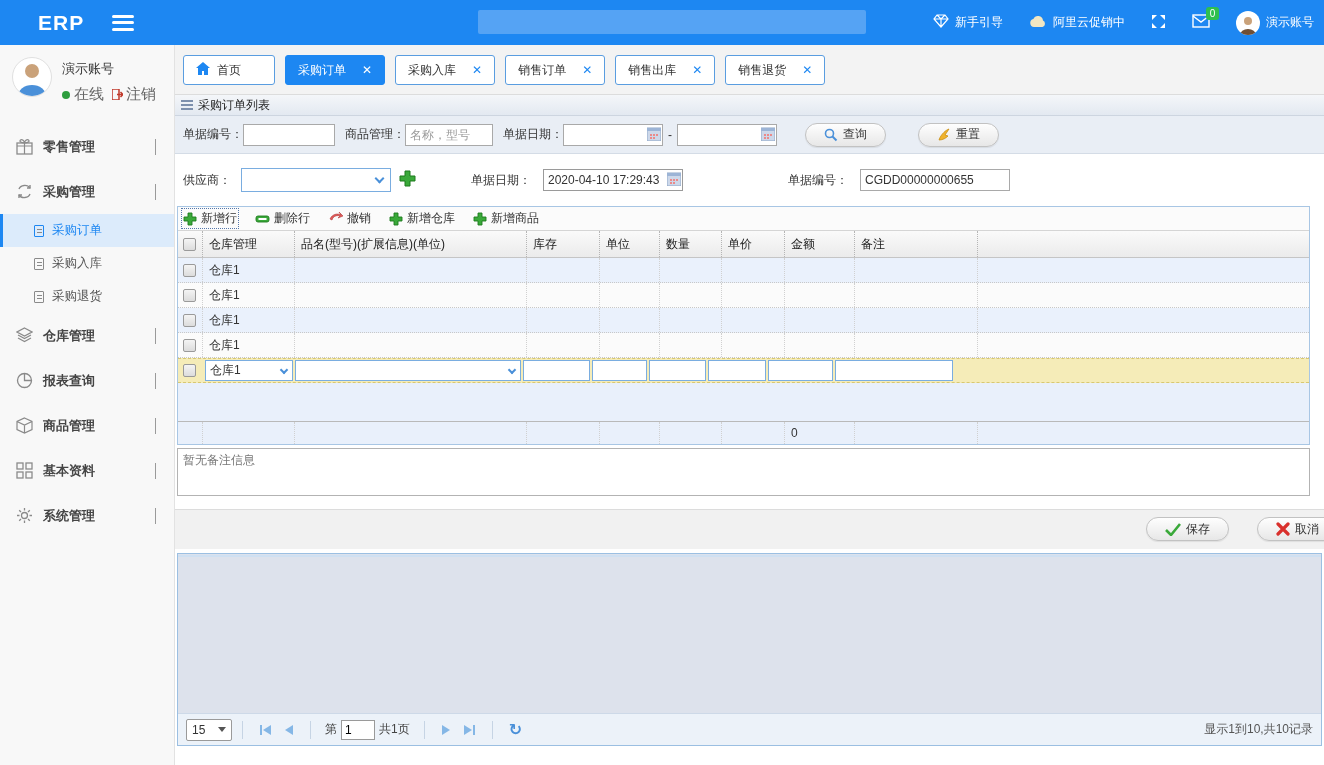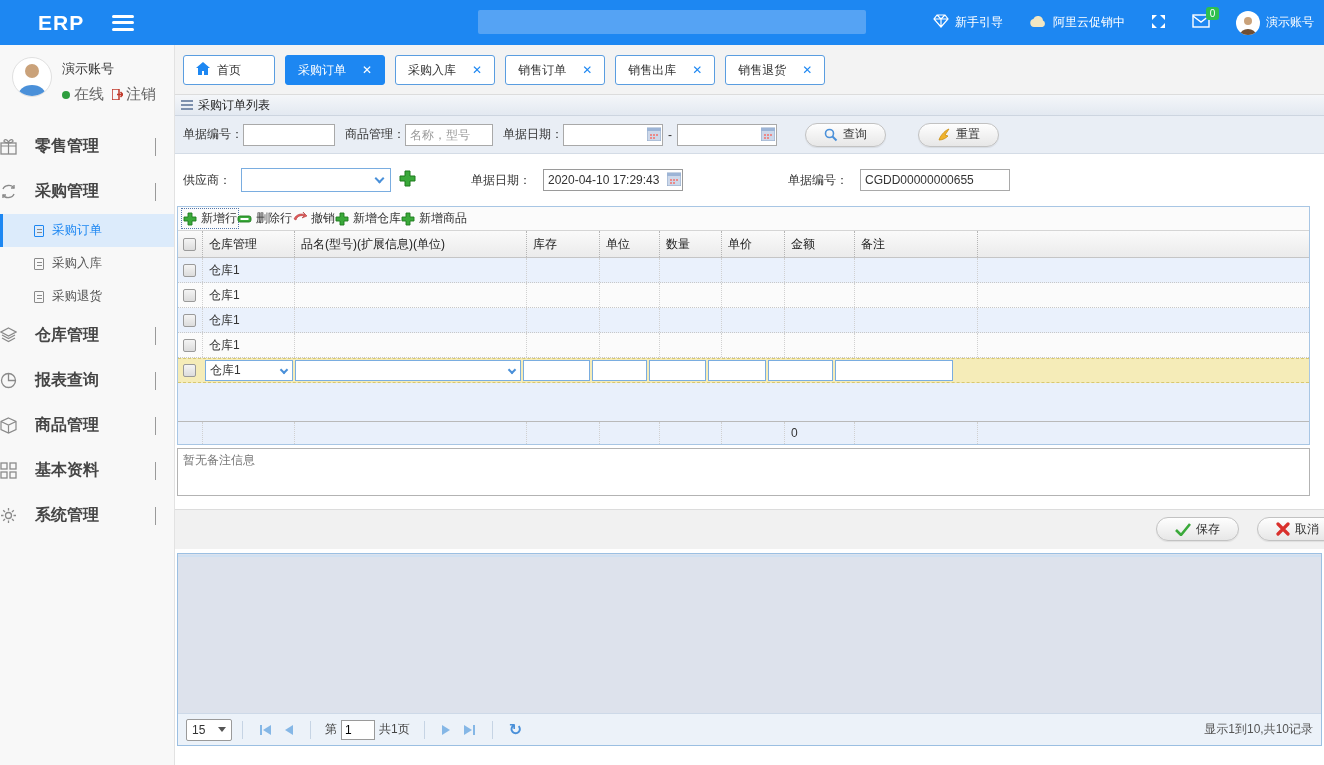--- a/index.html
+++ b/index.html
@@ -20,21 +20,21 @@
 
   
   .sidebar { position:absolute; top:45px; left:0; width:175px; height:720px; background:#f8f8f8; border-right:1px solid #e2e2e2; }
   .side-user { padding:12px 0 10px 12px; display:flex; gap:10px; }
   .avatar-lg { width:40px; height:40px; border-radius:50%; background:#fff; border:1px solid #e0e0e0; overflow:hidden; display:flex; align-items:flex-end; justify-content:center; }
   .side-user-name { font-size:13px; color:#333; margin-top:3px; }
   .side-user-status { margin-top:7px; font-size:15px; color:#666; display:flex; align-items:center; gap:4px; }
   .dot-online { width:8px; height:8px; border-radius:50%; background:#2e9e3e; display:inline-block; }
   .logout { color:#666; cursor:pointer; display:flex; align-items:center; gap:3px; margin-left:4px; }
   .menu { margin-top:10px; }
-  .menu-item { height:45px; display:flex; align-items:center; cursor:pointer; color:#454545; font-size:16px; position:relative;gap:8px; }
+  .menu-item { height:45px; display:flex; align-items:center; padding-left:16px; cursor:pointer; color:#454545; font-size:13px; position:relative; }
   .menu-item .mi-label { margin-left:10px; font-weight:bold; }
   .menu-item .chev { position:absolute; right:18px; }
   .chev-left { width:7px; height:7px; border-left:1.5px solid #9a9a9a; border-bottom:1.5px solid #9a9a9a; transform:rotate(45deg); }
   .chev-down { width:7px; height:7px; border-left:1.5px solid #9a9a9a; border-bottom:1.5px solid #9a9a9a; transform:rotate(-45deg); }
   .submenu-item { height:33px; display:flex; align-items:center; padding-left:34px; cursor:pointer; color:#555; font-size:12.5px; position:relative; }
   .submenu-item .mi-label { margin-left:8px; }
   .submenu-item.active { background:#dcebfb; color:#1d87f2; border-left:3px solid #1d87f2; padding-left:31px; }
   .submenu-item.active .doc-ic { border-color:#1d87f2; }
   .doc-ic { width:10px; height:12px; border:1px solid #8a8a8a; border-radius:1px; position:relative; }
   .doc-ic::after { content:""; position:absolute; left:2px; top:3px; width:5px; height:1px; background:#8a8a8a; box-shadow:0 3px 0 #8a8a8a; }
@@ -67,42 +67,42 @@
   .pill-btn { height:24px; border:1px solid #c2c2c2; border-radius:13px; background:linear-gradient(#fefefe,#e7e7e7); display:inline-flex; align-items:center; gap:5px; padding:0 18px; cursor:pointer; color:#333; box-shadow:0 1px 1px rgba(0,0,0,.08); }
 
   
   .section-title { height:23px; line-height:23px; padding-left:8px; font-weight:bold; color:#174a8c; border-bottom:1px solid #3f87d8; background:#fff; }
   .form-row { height:52px; display:flex; align-items:center; padding-left:8px; background:#fff; }
   .sel { height:24px; border:1px solid #7aade0; background:#fff; display:inline-flex; align-items:center; justify-content:space-between; padding:0 4px; cursor:pointer; }
   .sel .sel-chev { width:7px; height:7px; border-left:2px solid #4a90d9; border-bottom:2px solid #4a90d9; transform:rotate(-45deg); margin:-3px 3px 0 6px; }
 
   
   .grid-box { margin-left:2px; width:1133px; border:1px solid #a8c6e4; background:#e9f0fb; }
-  .grid-toolbar { height:24px; background:#fbfbfb; border-bottom:1px solid #d5d5d5; display:flex; align-items:center; padding-left:5px; }
+  .grid-toolbar { height:24px; background:#fbfbfb; border-bottom:1px solid #d5d5d5; display:flex; align-items:center; gap:18px; padding-left:5px; }
   .tool-item { display:flex; align-items:center; gap:4px; cursor:pointer; color:#333; }
   .tool-item.focused { outline:1px dotted #5577aa; outline-offset:1px; }
   .grid-header { height:27px; background:linear-gradient(#fafafa,#ebebeb); border-bottom:1px solid #c5c5c5; display:flex; align-items:center; }
   .gh-cell { height:100%; display:flex; align-items:center; padding-left:6px; border-right:1px dotted #b5b5b5; color:#222; }
   .grid-row { height:25px; display:flex; align-items:center; border-bottom:1px dotted #c8c8c8; }
   .grid-row.blue { background:#eaf1fc; }
   .grid-row.white { background:#fbfbfb; }
   .g-cell { height:100%; display:flex; align-items:center; padding-left:6px; border-right:1px dotted #d0d0d0; }
   .cb { width:13px; height:13px; border:1px solid #9a9a9a; border-radius:2px; background:linear-gradient(#f4f4f4,#dcdcdc); margin-left:5px; }
   .edit-row { height:25px; display:flex; align-items:center; background:#f5ecb8; border-bottom:1px dashed #d8c872; border-top:1px dashed #d8c872; }
   .edit-row .e-inp { height:21px; border:1px solid #7aade0; background:#fff; margin-left:2px; outline:none; font-size:12px; padding:0 3px; }
   .edit-sel { height:21px; border:1px solid #7aade0; background:#fff; display:inline-flex; align-items:center; justify-content:space-between; margin-left:2px; padding-left:4px; cursor:pointer; }
   .edit-sel .sel-chev { width:6px; height:6px; border-left:2px solid #4a90d9; border-bottom:2px solid #4a90d9; transform:rotate(-45deg); margin:-2px 5px 0 4px; }
   .grid-filler { height:38px; background:#e9f0fb; }
   .sum-row { height:23px; background:#e9f0fb; border-top:1px solid #b9b9b9; display:flex; align-items:center; }
 
   .remark-box { margin:3px 0 0 2px; width:1133px; height:48px; border:1px solid #b3b3b3; background:#fff; resize:none; outline:none; font-family:inherit; font-size:12px; color:#777; padding:3px 5px; }
 
   .action-bar { margin-top:10px; height:40px; background:#f1f1f1; border-top:1px solid #dcdcdc; position:relative; }
   .action-bar .pill-btn { position:absolute; top:7px; }
-  .btn-save { right:85px; }
+  .btn-save { right:95px; }
   .btn-cancel { right:-14px; }
 
   
   .bottom-panel { margin:4px 0 0 2px; width:1145px; height:193px; border:1px solid #9bbfe2; background:#dde2ec; position:relative; }
   .bottom-panel::before { content:""; position:absolute; top:1px; left:0; right:0; height:2px; background:#cfe0f2; }
   .pager { position:absolute; bottom:0; left:0; right:0; height:32px; background:#ecf2f9; border-top:1px solid #cdd9e8; display:flex; align-items:center; padding:0 8px; }
   .pager-sel { width:46px; height:22px; background:#fff; border:1px solid #9a9a9a; border-radius:2px; display:inline-flex; align-items:center; justify-content:space-between; padding:0 5px; cursor:pointer; }
   .pager-sel .tri { width:0; height:0; border-left:4px solid transparent; border-right:4px solid transparent; border-top:5px solid #555; }
   .pg-divider { width:1px; height:18px; background:#c6d4e4; margin:0 10px; }
   .pg-btn { display:inline-flex; align-items:center; cursor:pointer; margin:0 6px; }

